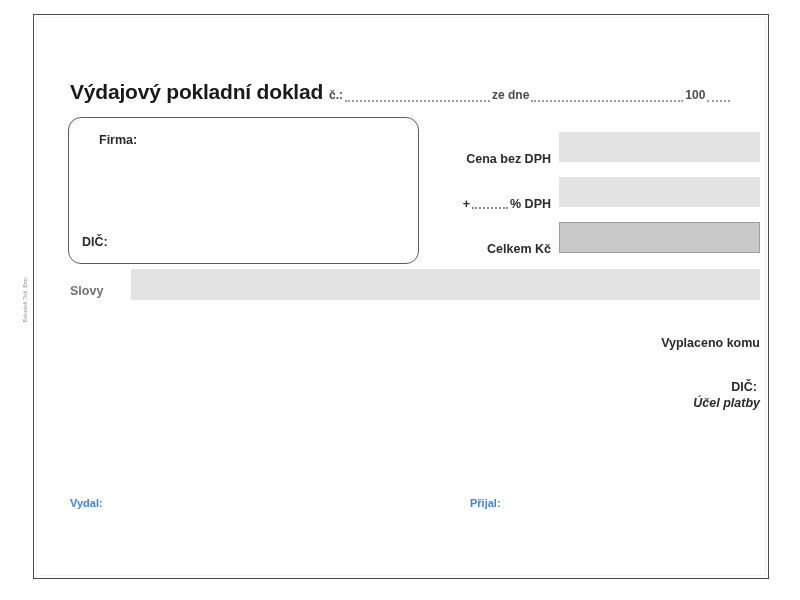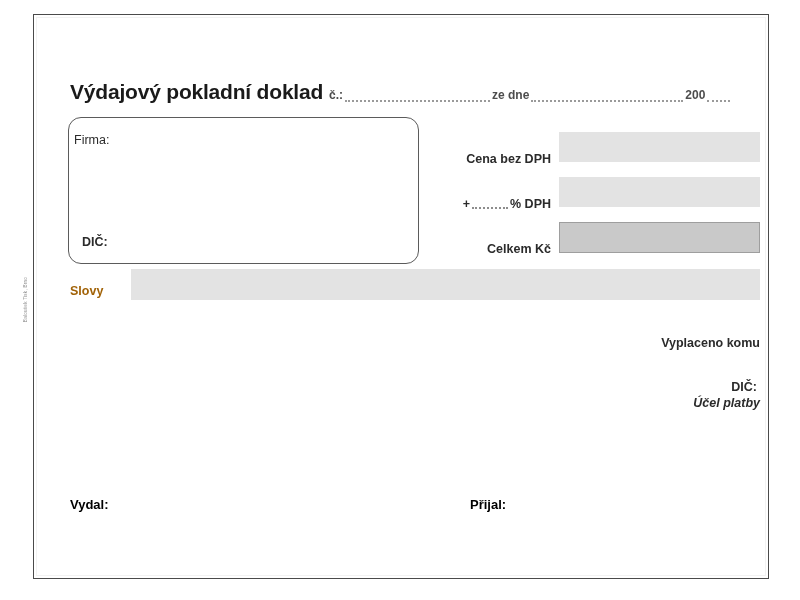--- a/index.html
+++ b/index.html
@@ -82,24 +82,24 @@
     left: 68px;
     top: 117px;
     width: 351px;
     height: 147px;
     border: 1.6px solid #5b5b5b;
     border-radius: 13px;
     background: #ffffff;
   }
   .firma-label {
     position: absolute;
-    left: 5px;
+    left: 30px;
     top: 15px;
     font-size: 12.5px;
-    font-weight: normal;
+    font-weight: bold;
     color: #2b2b2b;
   }
   .dic-label {
     position: absolute;
     left: 13px;
     bottom: 14px;
     font-size: 12.5px;
     font-weight: bold;
     color: #2b2b2b;
   }
@@ -156,21 +156,21 @@
     width: 629px;
     height: 31px;
     background: #e3e3e3;
   }
   .slovy-label {
     position: absolute;
     left: 70px;
     top: 284px;
     font-size: 12.5px;
     font-weight: bold;
-    color: #a16207;
+    color: #737373;
   }
 
   
   .line-row {
     position: absolute;
     left: 68px;
     width: 692px;
     height: 16px;
     display: flex;
     align-items: flex-end;
@@ -193,23 +193,23 @@
   .row-vyplaceno { top: 337px; }
   .row-dic       { top: 379px; }
   .row-ucel      { top: 397px; font-style: italic; }
   .row-dic .dots.left  { flex-grow: 1.62; }
   .row-dic .dots.right { flex-grow: 1.38; }
 
   
   .sig {
     position: absolute;
     top: 497px;
-    font-size: 13px;
-    font-weight: bold;
-    color: #000000;
+    font-size: 11px;
+    font-weight: bold;
+    color: #3b82f6;
   }
   .sig-vydal { left: 70px; }
   .sig-prijal { left: 470px; }
 
   
   .imprint {
     position: absolute;
     left: -30px;
     top: 297px;
     width: 110px;
@@ -233,21 +233,21 @@
 
   <div class="header">
     <span class="doc-title">Výdajový pokladní doklad</span>
 
     <span class="hdr-label">č.:</span>
     <span class="dotfill f1"></span>
 
     <span class="hdr-label tight">ze dne</span>
     <span class="dotfill f2"></span>
 
-    <span class="hdr-label tight">200</span>
+    <span class="hdr-label tight">100</span>
     <span class="dotfill f3"></span>
   </div>
 
   <div class="firma-box">
     <span class="firma-label">Firma:</span>
     <span class="dic-label">DIČ:</span>
   </div>
 
   <div class="amounts">
 

